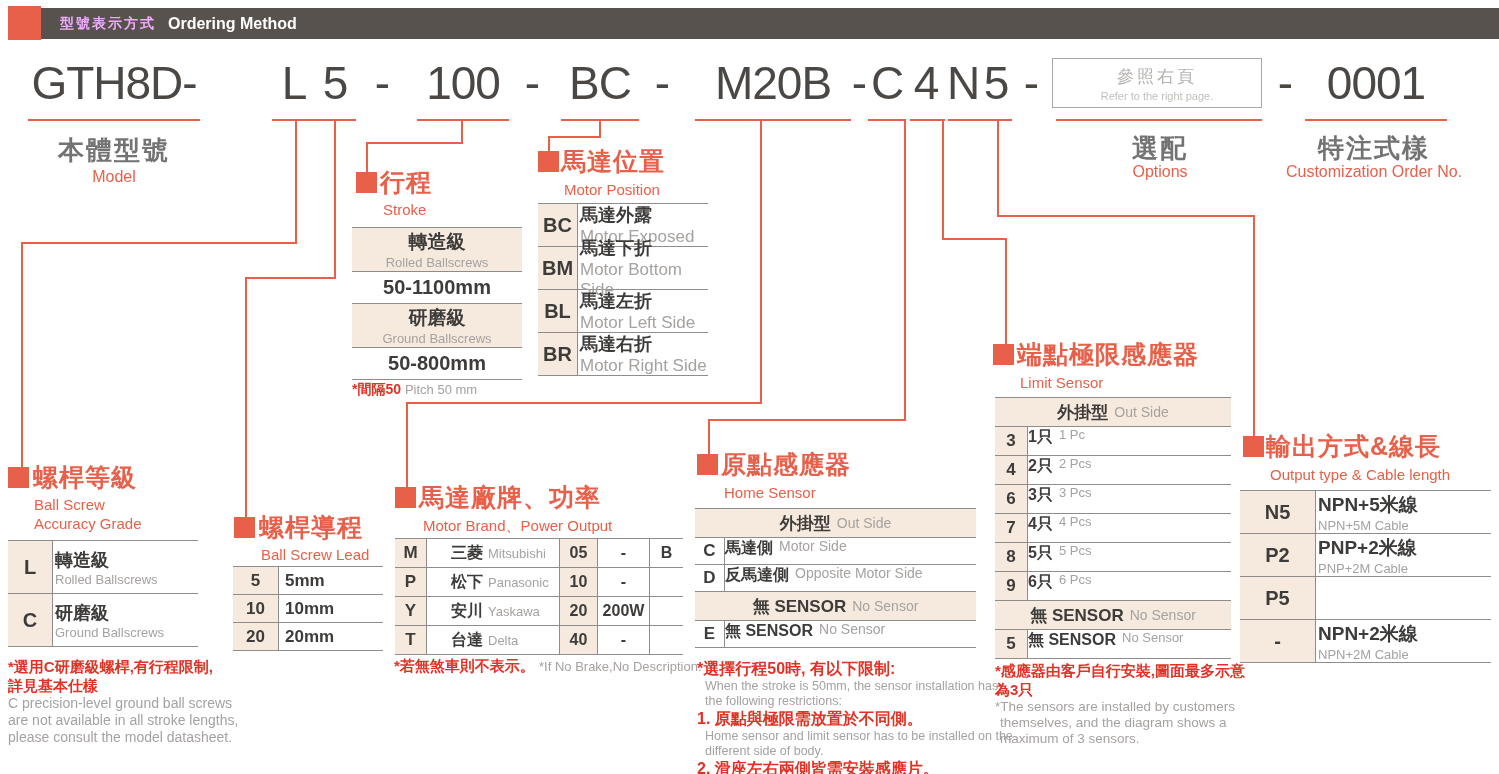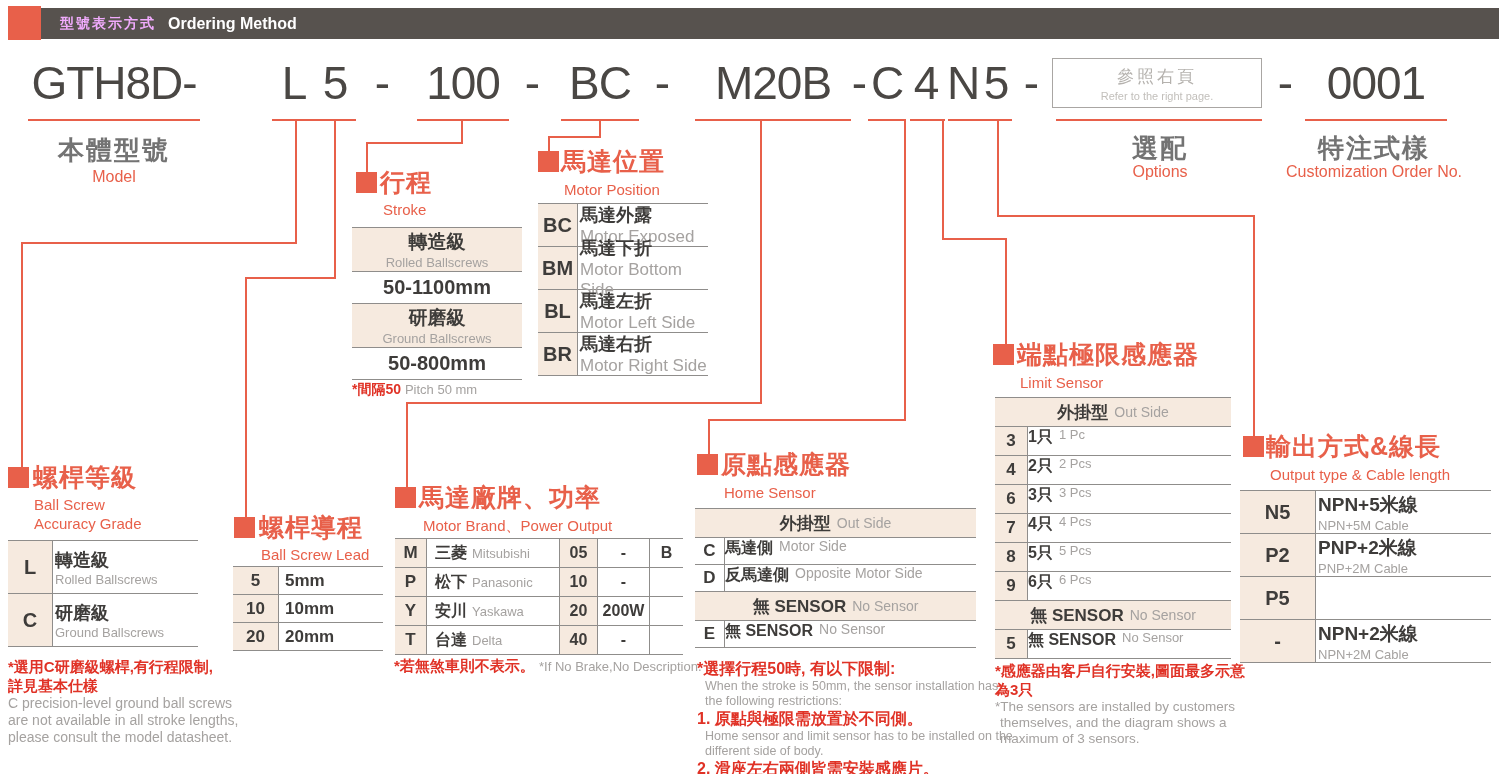--- a/index.html
+++ b/index.html
@@ -48,21 +48,21 @@
   .t-lead{left:233px;top:566px;width:150px}.t-lead .trow{height:28px}.t-lead .code{width:46px;font-size:17px}
   .t-lead .zh{font-size:17px;padding-left:6px}
   .t-stroke{left:352px;top:227px;width:170px}
   .t-stroke .shead{height:44px}.t-stroke .shead .zh{font-size:19px}.t-stroke .shead .en{font-size:13px}
   .t-stroke .srange{height:31px;display:flex;align-items:center;justify-content:center;font-size:20px;
                     font-weight:bold;color:#3E3C3A;border-bottom:1px solid #8F8D8B}
   .t-pos{left:538px;top:203px;width:170px}.t-pos .trow{height:43px}.t-pos .code{width:40px;font-size:20px}
   .t-pos .zh{font-size:18px}.t-pos .en{font-size:17px}
   .t-motor{left:395px;top:538px;width:288px}.t-motor .trow{height:29px}
   .t-motor .code{width:32px;font-size:17px}
-  .t-motor .brand{width:133px;display:flex;align-items:center;padding-left:8px;border-right:1px solid #8F8D8B;
+  .t-motor .brand{width:133px;display:flex;align-items:center;padding-left:24px;border-right:1px solid #8F8D8B;
                   box-sizing:border-box;white-space:nowrap}
   .t-motor .brand .zh{font-size:16px}.t-motor .brand .en{font-size:13px;margin-left:5px}
   .t-motor .num{width:38px;display:flex;align-items:center;justify-content:center;font-weight:bold;
                 font-size:16px;color:#3E3C3A;border-right:1px solid #8F8D8B;box-sizing:border-box}
   .t-motor .pow{width:52px;display:flex;align-items:center;justify-content:center;font-weight:bold;
                 font-size:16px;color:#3E3C3A;border-right:1px solid #8F8D8B;box-sizing:border-box}
   .t-motor .ext{flex:1;display:flex;align-items:center;justify-content:center;font-weight:bold;
                 font-size:16px;color:#3E3C3A}
   .t-home{left:695px;top:508px;width:281px}
   .t-home .shead{height:29px;flex-direction:row;gap:6px}

